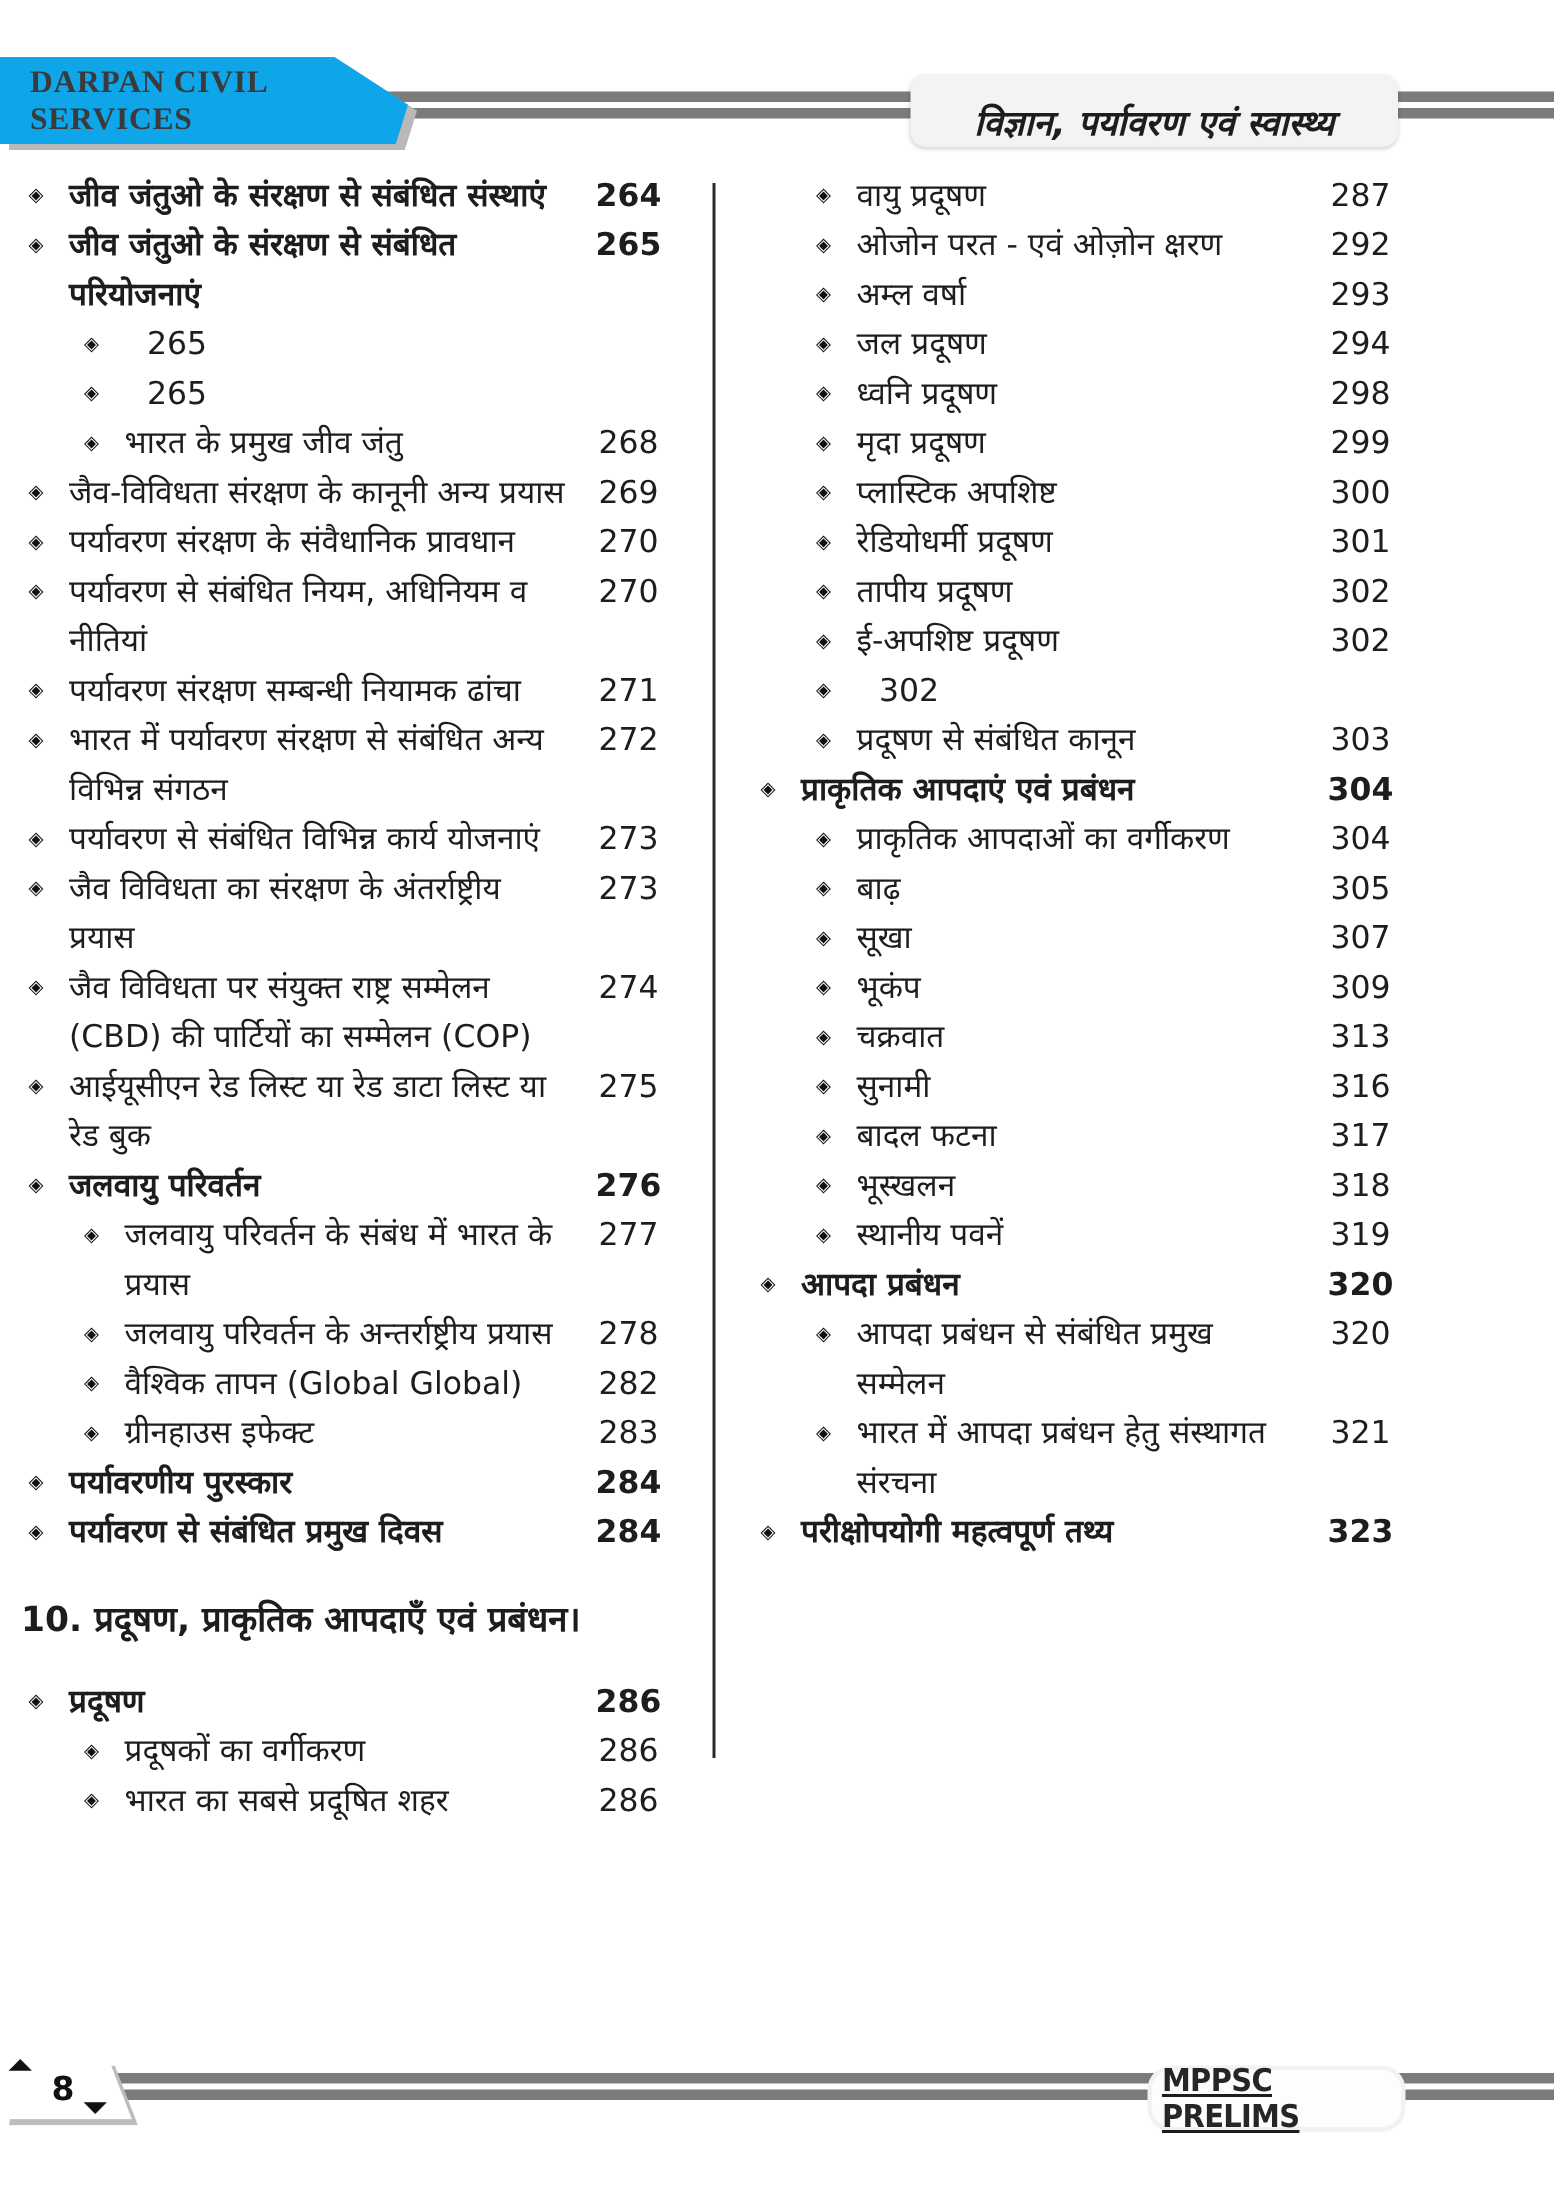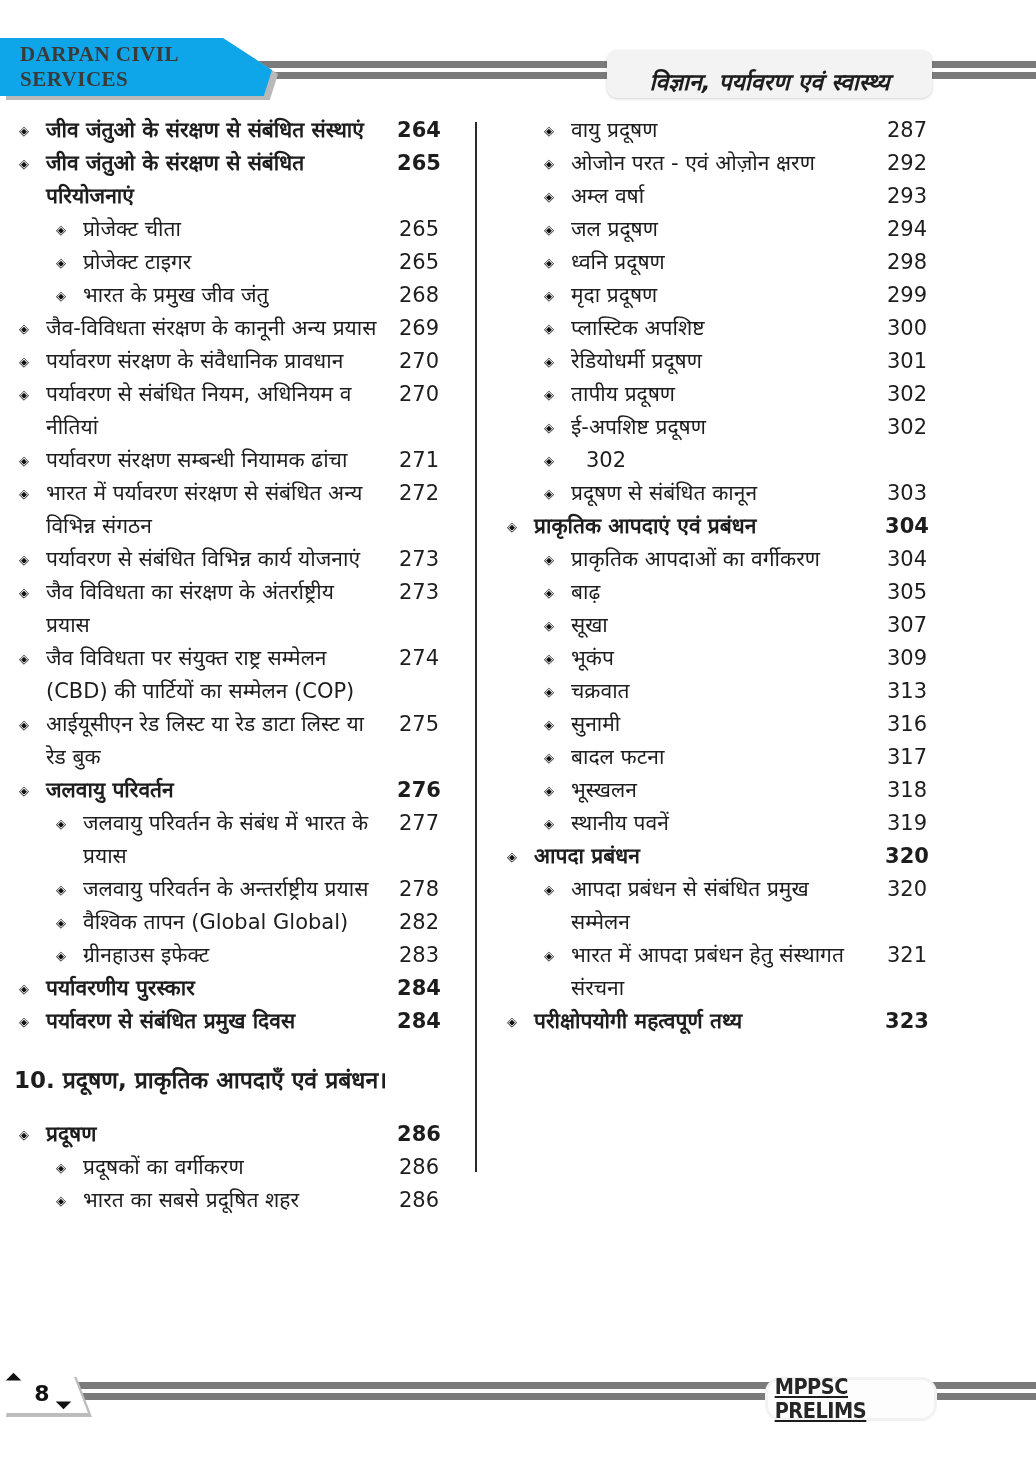--- a/index.html
+++ b/index.html
@@ -133,26 +133,24 @@
       <span class="txt">जीव जंतुओ के संरक्षण से संबंधित संस्थाएं</span>
       <span class="pg">264</span>
     </div>
     <div class="entry lvl1 bold">
       <span class="bullet">◈</span>
       <span class="txt">जीव जंतुओ के संरक्षण से संबंधित परियोजनाएं</span>
       <span class="pg">265</span>
     </div>
     <div class="entry lvl2">
       <span class="bullet">◈</span>
-      <span class="txt">प्रोजेक्ट चीता</span>
       <span class="pg">265</span>
     </div>
     <div class="entry lvl2">
       <span class="bullet">◈</span>
-      <span class="txt">प्रोजेक्ट टाइगर</span>
       <span class="pg">265</span>
     </div>
     <div class="entry lvl2">
       <span class="bullet">◈</span>
       <span class="txt">भारत के प्रमुख जीव जंतु</span>
       <span class="pg">268</span>
     </div>
     <div class="entry lvl1">
       <span class="bullet">◈</span>
       <span class="txt">जैव-विविधता संरक्षण के कानूनी अन्य प्रयास</span>

